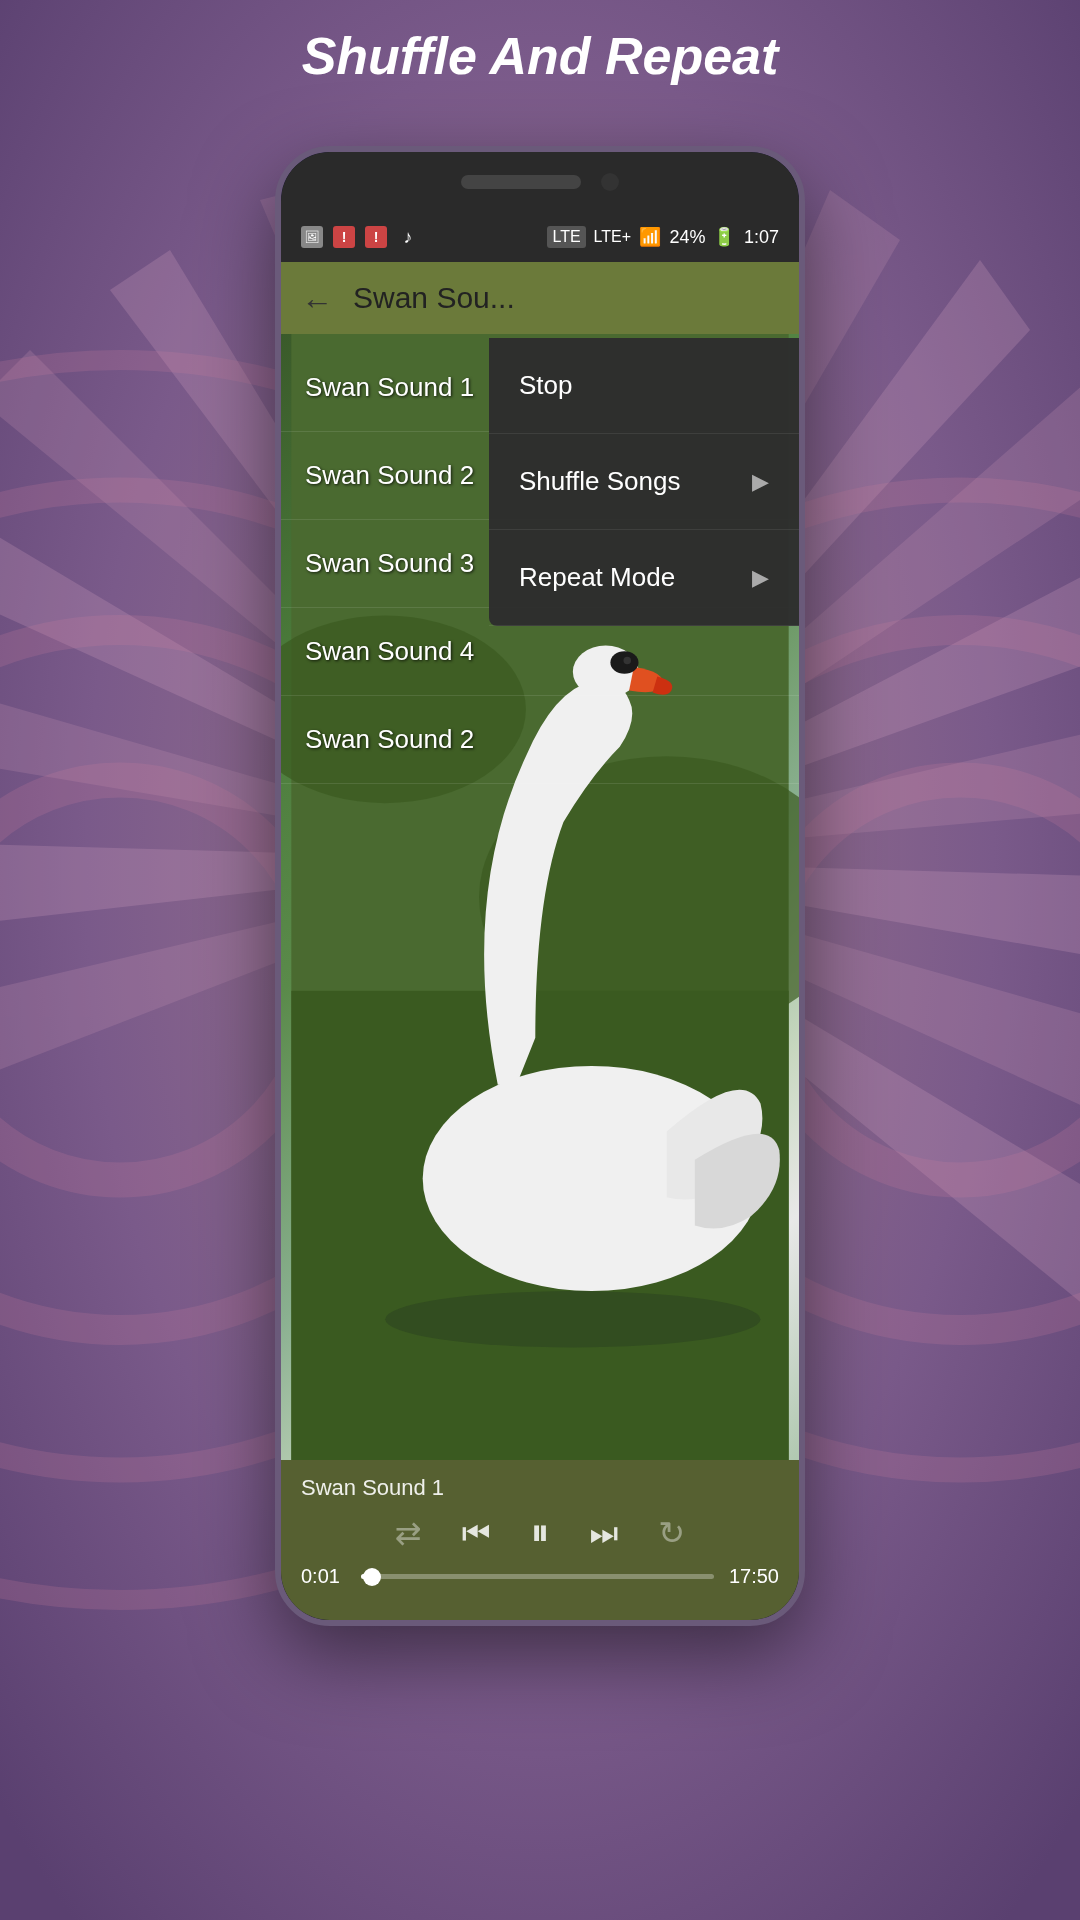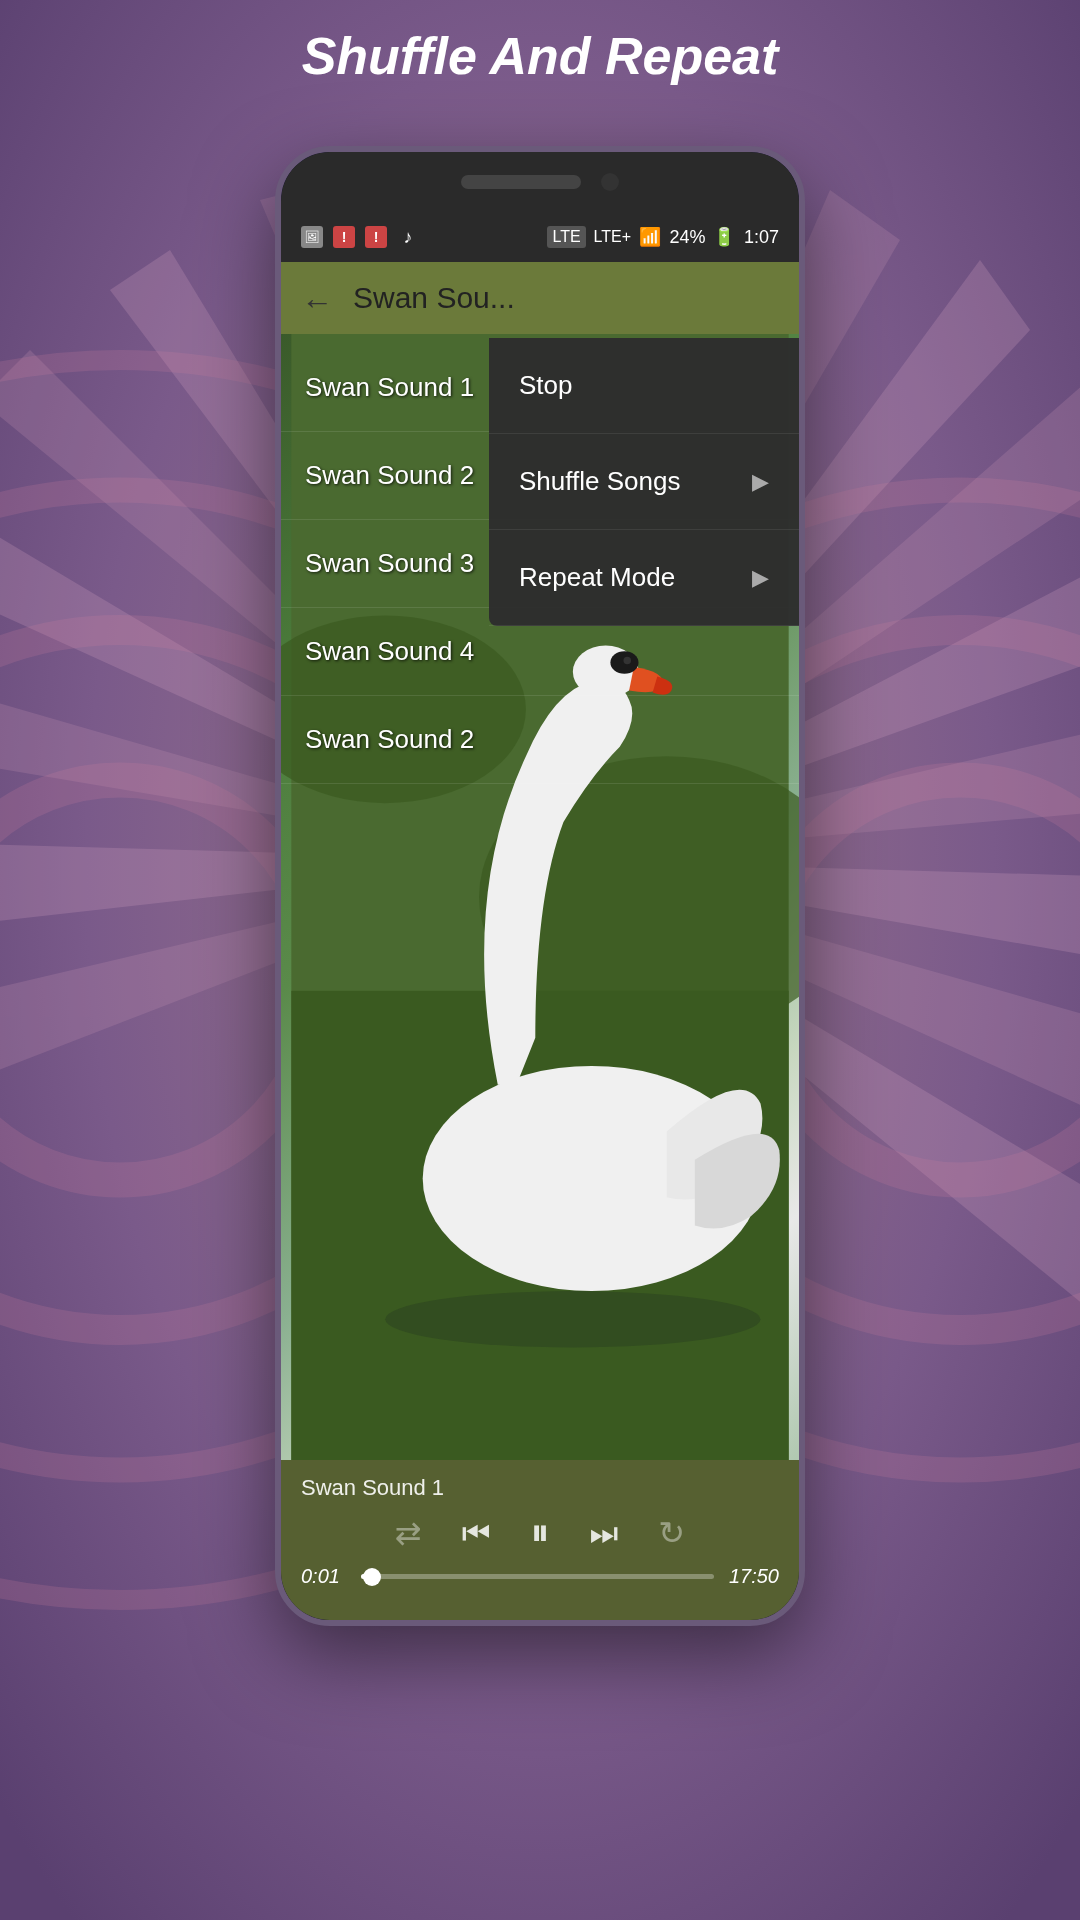--- a/index.html
+++ b/index.html
@@ -257,21 +257,20 @@
     }
 
     .ctrl-btn.muted {
       opacity: 0.4;
     }
 
     .player-footer {
       display: flex;
       align-items: center;
       gap: 15px;
-      font-style: italic;
     }
 
     .time-label {
       color: white;
       font-size: 20px;
       min-width: 45px;
     }
 
     .progress-bar {
       flex: 1;

